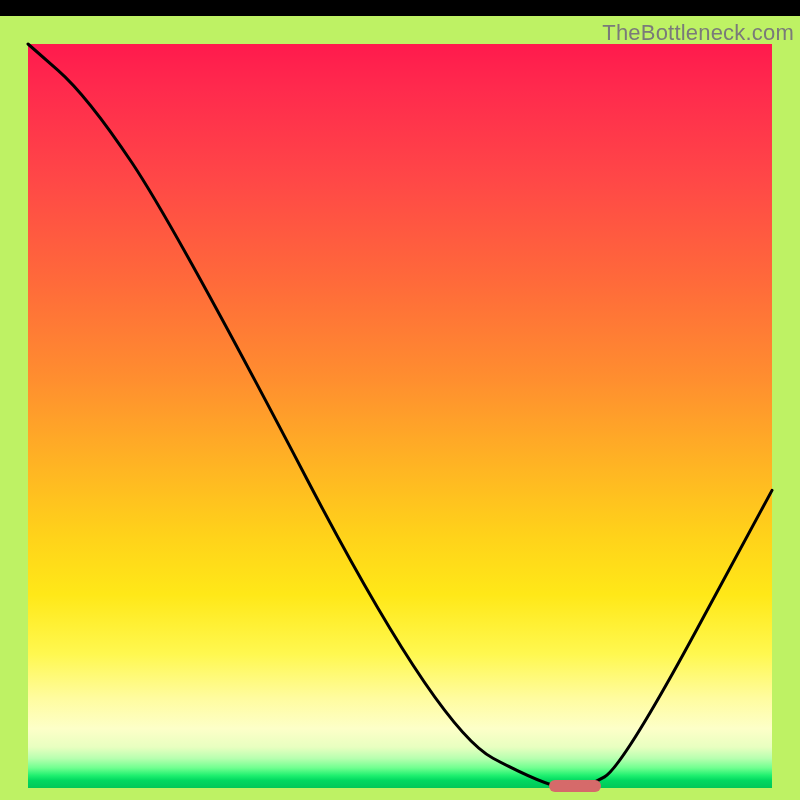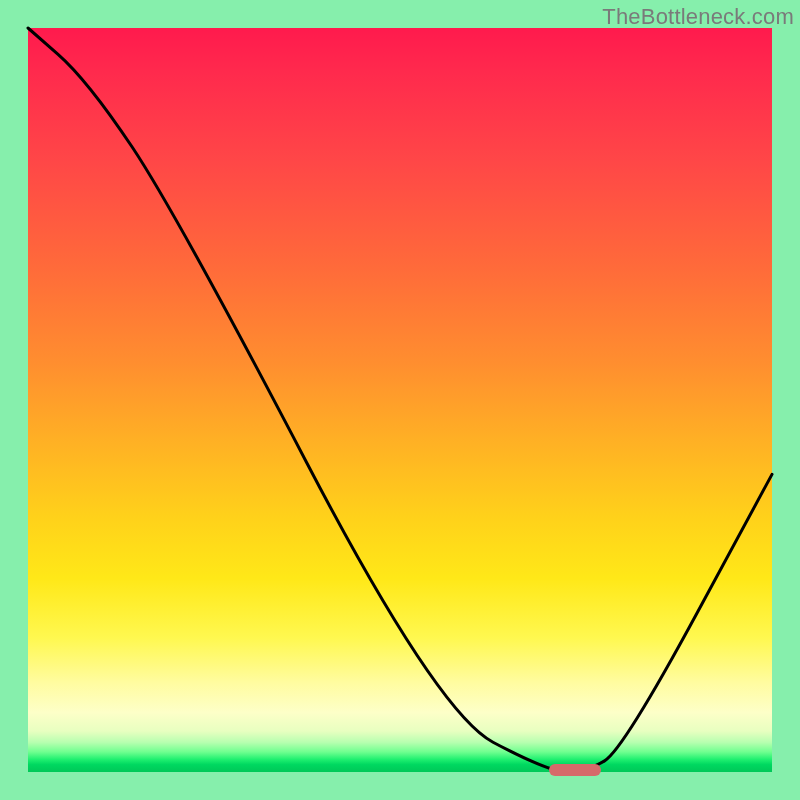--- a/index.html
+++ b/index.html
@@ -7,21 +7,22 @@
     padding: 0;
     width: 800px;
     height: 800px;
     background: #000;
     overflow: hidden;
     font-family: Arial, Helvetica, sans-serif;
   }
   .frame {
     position: absolute;
     inset: 0;
-    background: #86efac;
+    background: #bef264;
+    margin-top: 16px;
   }
   .plot {
     position: absolute;
     left: 28px;
     top: 28px;
     width: 744px;
     height: 744px;
     
     background: linear-gradient(
       to bottom,

